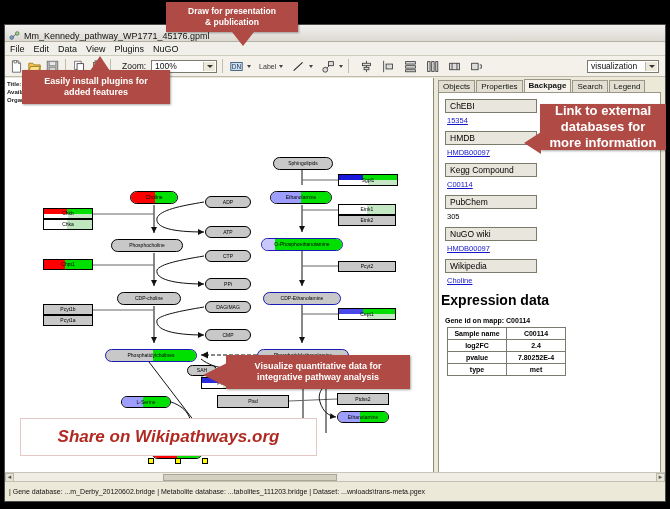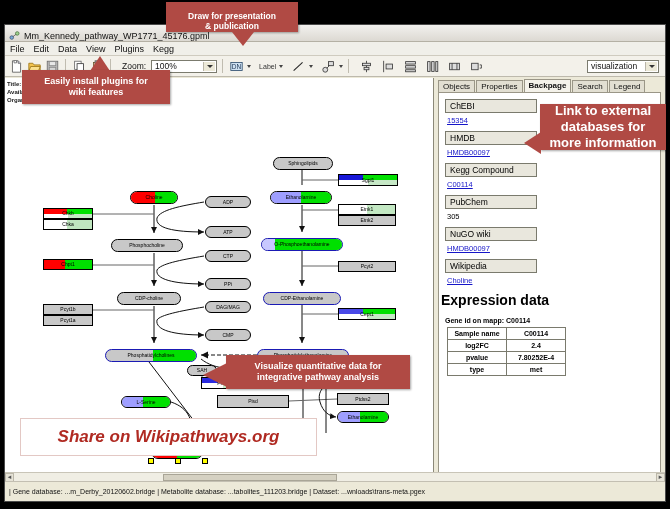--- a/index.html
+++ b/index.html
@@ -85,21 +85,21 @@
   .hscroll .thumb{position:absolute;left:24%;width:26%;top:1px;bottom:1px;background:#d5d1c2;
                   border:1px solid #a9a597;}
   .hscroll .lbtn,.hscroll .rbtn{position:absolute;top:0;bottom:0;width:9px;background:#e6e3d7;
            border:1px solid #bbb7a9;box-sizing:border-box;font-size:6px;line-height:7px;text-align:center;color:#555;}
   .hscroll .lbtn{left:0}.hscroll .rbtn{right:0}
 
   
   .callout{position:absolute;background:#b04a44;color:#fff;font-weight:bold;text-align:center;
            display:flex;align-items:center;justify-content:center;z-index:40;
            box-shadow:1px 1px 2px rgba(0,0,0,.35);line-height:1.25;}
-  .callout.c1{left:166px;top:2px;width:132px;height:30px;font-size:8.5px;padding:0 4px;box-sizing:border-box;align-items:flex-end;}
+  .callout.c1{left:166px;top:2px;width:132px;height:30px;font-size:8.5px;padding:0 4px;box-sizing:border-box;}
   .arrow-down{position:absolute;left:232px;top:32px;width:0;height:0;z-index:40;
               border-left:11px solid transparent;border-right:11px solid transparent;border-top:14px solid #b04a44;}
   .callout.c2{left:22px;top:70px;width:148px;height:34px;font-size:9px;padding:0 4px;box-sizing:border-box;z-index:41;}
   .arrow-up2{position:absolute;left:90px;top:56px;width:0;height:0;z-index:41;
              border-left:10px solid transparent;border-right:10px solid transparent;border-bottom:15px solid #b04a44;}
   .callout.c3{left:540px;top:104px;width:126px;height:46px;font-size:13px;padding:0 4px;box-sizing:border-box;}
   .arrow-left3{position:absolute;left:524px;top:132px;width:0;height:0;z-index:41;
                border-top:11px solid transparent;border-bottom:11px solid transparent;border-right:17px solid #b04a44;}
   .callout.c4{left:226px;top:355px;width:184px;height:34px;font-size:9px;padding:0 4px;box-sizing:border-box;}
   .arrow-left4{position:absolute;left:203px;top:363px;width:0;height:0;z-index:41;
@@ -123,21 +123,21 @@
       </svg>
       <span class="tb-text">Mm_Kennedy_pathway_WP1771_45176.gpml</span>
     </div>
 
     <div class="menubar">
       <span>File</span>
       <span>Edit</span>
       <span>Data</span>
       <span>View</span>
       <span>Plugins</span>
-      <span>Kegg</span>
+      <span>NuGO</span>
     </div>
 
     <div class="toolbar">
       <div class="tbtn">
         <svg width="13" height="13" viewBox="0 0 16 16">
             <path d="M3 1h7l3 3v11H3z" fill="#fff" stroke="#555"></path>
             <path d="M10 1v3h3" fill="#dde" stroke="#555"></path>
             <path d="M5 0.5h3v3h-3z" fill="#fff" stroke="#666"></path>
           </svg>
       </div>
@@ -532,21 +532,21 @@
       <span>Draw for presentation</span><br>
       <span>&amp; publication</span>
     </div>
   </div>
   <div class="arrow-down"></div>
 
   <div class="arrow-up2"></div>
   <div class="callout c2">
     <div>
       <span>Easily install plugins for</span><br>
-      <span>wiki features</span>
+      <span>added features</span>
     </div>
   </div>
 
   <div class="arrow-left3"></div>
   <div class="callout c3">
     <div>
       <span>Link  to external</span><br>
       <span>databases  for</span><br>
       <span>more information</span>
     </div>

